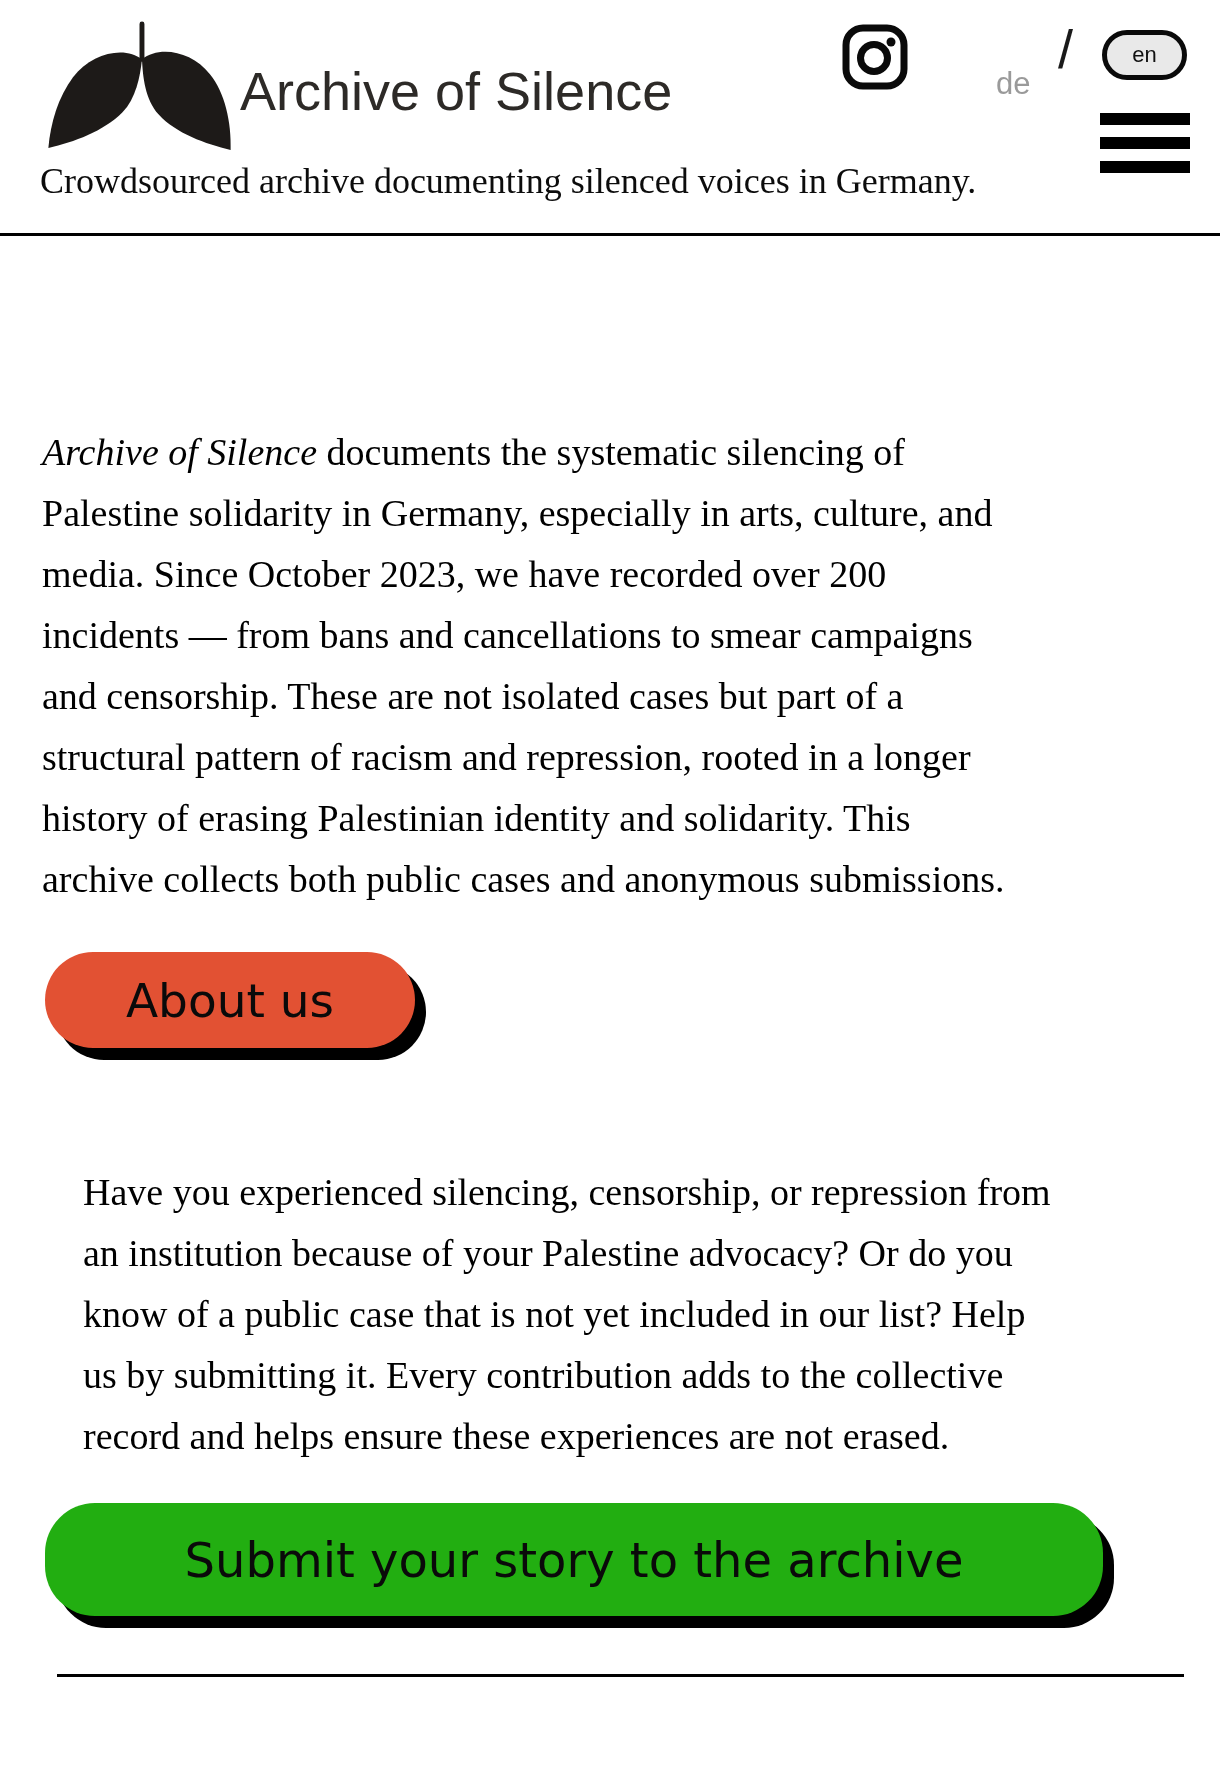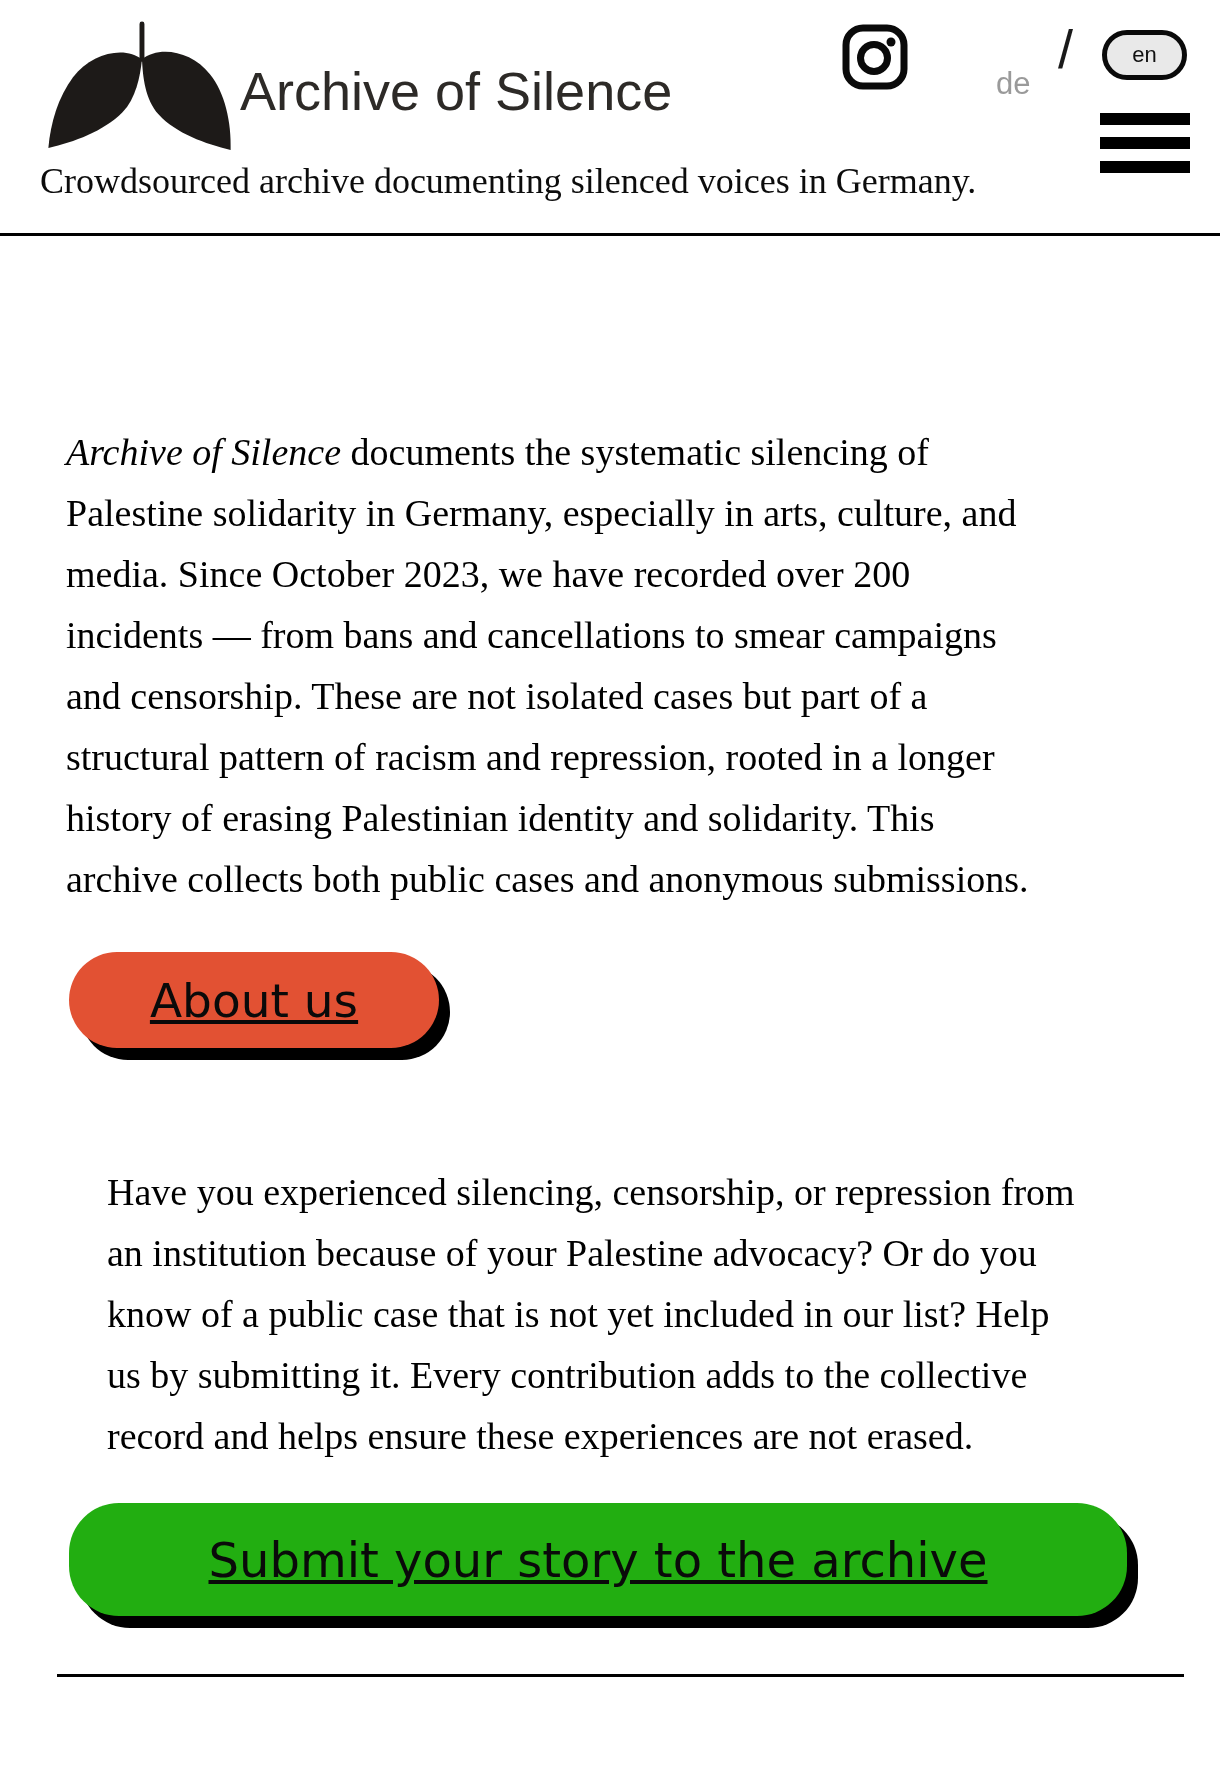--- a/index.html
+++ b/index.html
@@ -39,38 +39,37 @@
   }
   .hamburger{position:absolute;left:1100px;top:113px;width:90px;cursor:pointer;}
   .hamburger span{display:block;width:90px;height:12px;background:#000;margin-bottom:12px;}
   .hamburger span:last-child{margin-bottom:0;}
   .tagline{
     position:absolute;left:40px;top:160px;
     font-size:36px;color:#0c0c0c;white-space:nowrap;
   }
 
   
-  main{padding-left:66px;}
+  main{padding-left:42px;}
   .para{
     width:975px;
     font-size:38px;line-height:61px;color:#000;
     margin:0;
   }
   .para em{font-style:italic;}
   #intro-para{margin-top:186px;}
   #submit-para{margin-top:114px;margin-left:41px;}
 
   .pill-btn{
     display:block;border:none;cursor:pointer;
     border-radius:50px;
     font-family:"DejaVu Sans", sans-serif;
     color:#0a0a0a;
     box-shadow:11px 12px 0 #000;
     text-align:center;
-    text-decoration:underline;
   }
   #about-btn{
     margin:42px 0 0 3px;
     width:370px;height:96px;
     background:#e25133;
     font-size:47px;
   }
   #submit-btn{
     margin:36px 0 0 3px;
     width:1058px;height:113px;

